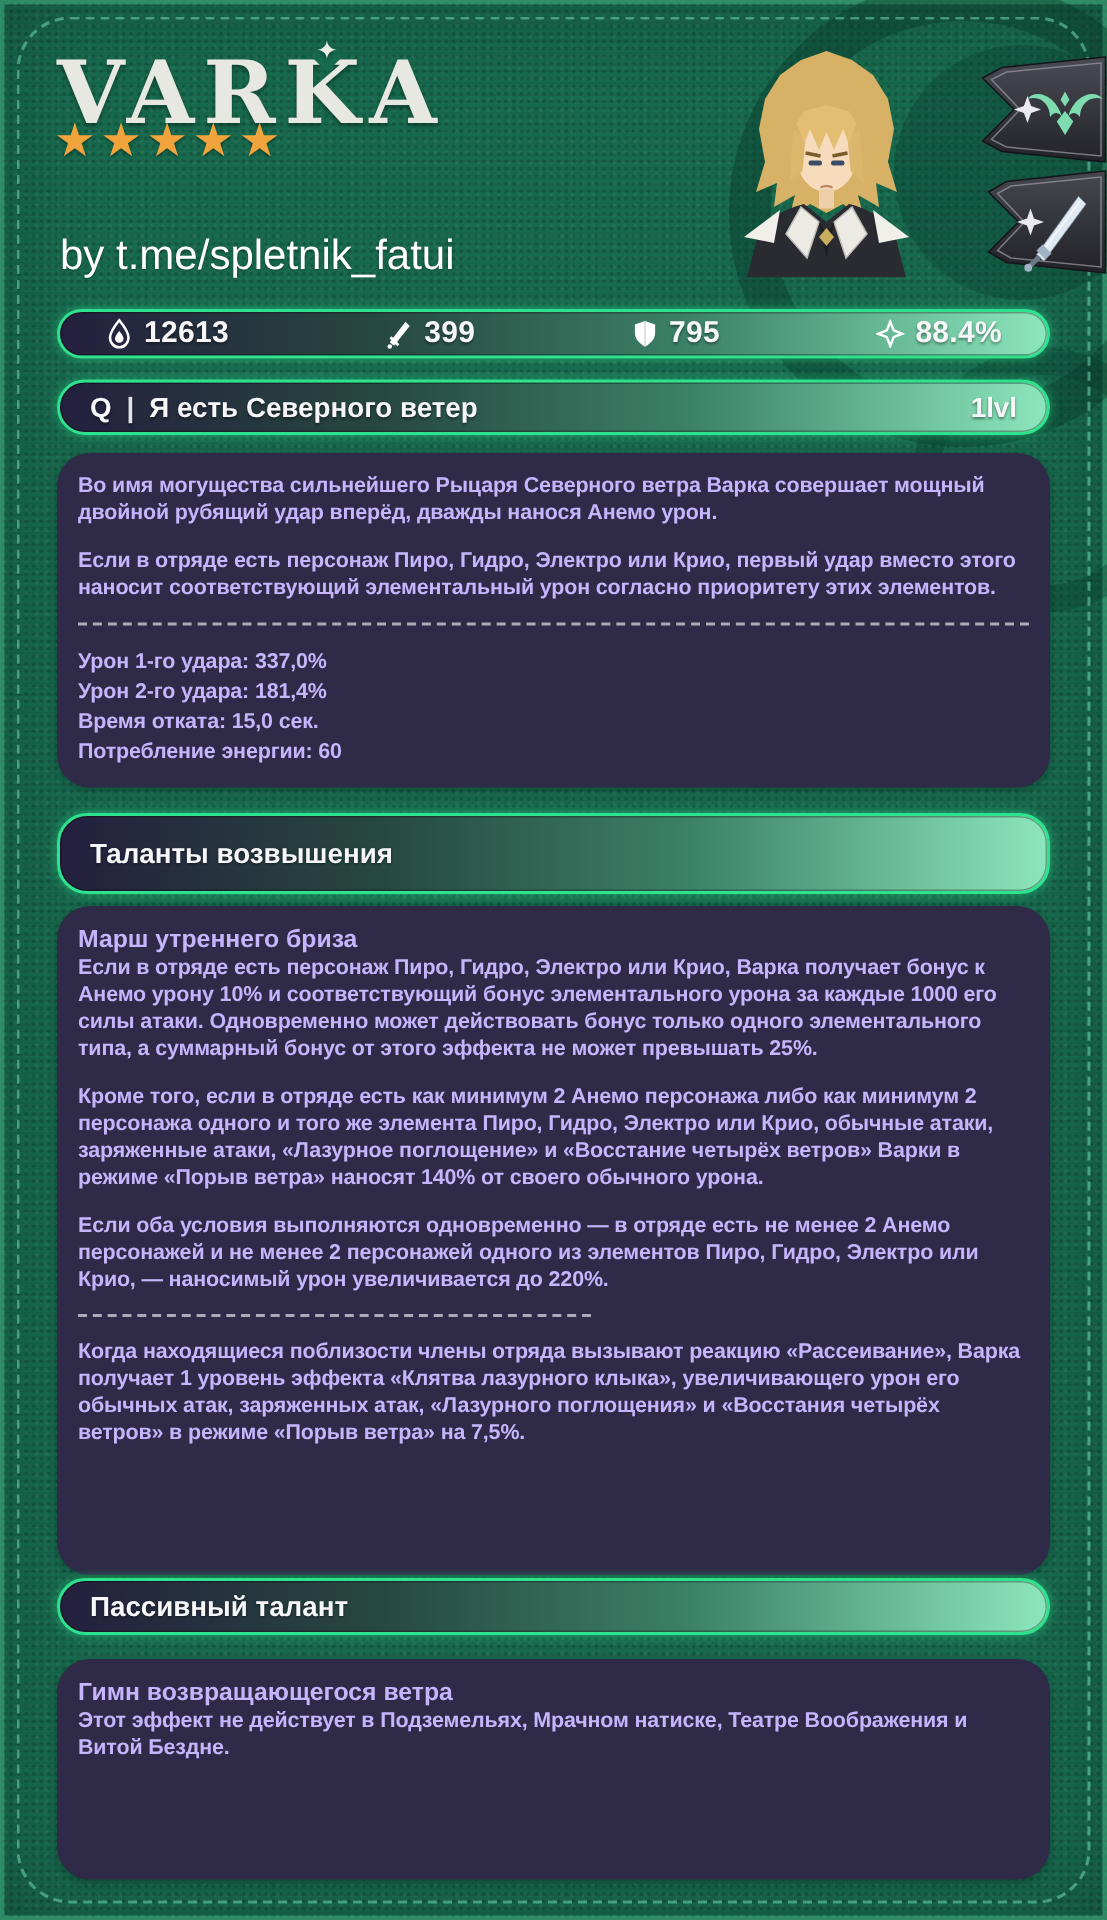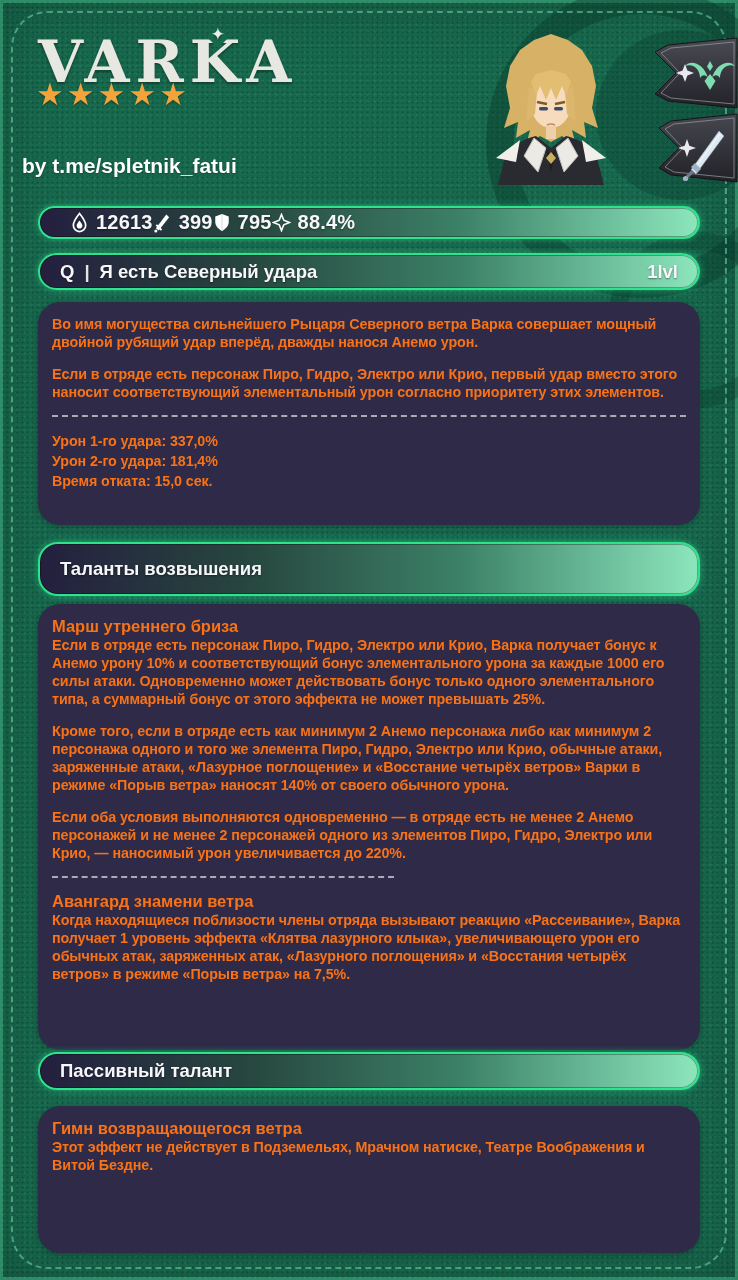--- a/index.html
+++ b/index.html
@@ -28,51 +28,51 @@
   .title{position:absolute;left:38px;top:28px;font-family:"DejaVu Serif","Liberation Serif",serif;
     font-weight:700;font-size:58px;letter-spacing:6px;color:#e8e8e3;
     text-shadow:0 2px 3px rgba(0,0,0,0.35);}
   .k-wrap{position:relative;display:inline-block;}
   .k-wrap::before{content:"";position:absolute;left:50%;top:2px;width:15px;height:15px;
     transform:translateX(-50%) rotate(45deg);background:#186a4f;}
   .k-wrap::after{content:"✦";position:absolute;left:50%;top:-4px;transform:translateX(-50%);
     font-size:17px;letter-spacing:0;color:#eeeee9;font-family:"DejaVu Sans",sans-serif;}
   .stars{position:absolute;left:36px;top:76px;font-size:31px;letter-spacing:3px;color:#f1a43c;
     text-shadow:0 1px 2px rgba(0,0,0,0.35);font-family:"DejaVu Sans",sans-serif;}
-  .watermark{position:absolute;left:22px;top:154px;font-size:21px;font-weight:700;color:#ffffff;
+  .watermark{position:absolute;left:40px;top:154px;font-size:28px;font-weight:400;color:#ffffff;
     text-shadow:0 1px 2px rgba(0,0,0,0.3);}
 
   
   .portrait{position:absolute;left:476px;top:30px;width:150px;height:155px;}
 
   
   .banner{position:absolute;}
   .banner-top{left:652px;top:36px;width:86px;height:74px;}
   .banner-bottom{left:656px;top:112px;width:82px;height:72px;}
 
   
   .pill{position:absolute;left:38px;width:662px;border-radius:20px;
     background:linear-gradient(90deg,#241f3e 0%,#27473f 32%,#3c8168 64%,#8ce6bc 100%);
     border:2px solid #2ee28e;box-sizing:border-box;
     box-shadow:0 0 7px rgba(46,226,142,0.55), inset 0 0 0 1px rgba(0,0,0,0.3);
     display:flex;align-items:center;color:#f7f7fa;font-weight:700;}
-  .statbar{top:206px;height:33px;border-radius:17px;justify-content:flex-start;padding:0 30px;}
+  .statbar{top:206px;height:33px;border-radius:17px;justify-content:space-between;padding:0 30px;}
   .stat{display:flex;align-items:center;gap:7px;font-size:20px;letter-spacing:0.2px;
     text-shadow:0 1px 2px rgba(0,0,0,0.4);}
   .stat svg{display:block;}
   .hdr{font-size:18.5px;padding:0 20px;text-shadow:0 1px 2px rgba(0,0,0,0.45);}
   .hdr-q{top:253px;height:37px;}
   .hdr-asc{top:542px;height:54px;}
   .hdr-pas{top:1052px;height:38px;}
   .hdr .sep{margin:0 10px;opacity:0.9;}
   .hdr .lvl{margin-left:auto;}
 
   
   .panel{position:absolute;left:38px;width:662px;background:#2e2a47;border-radius:22px;
-    box-sizing:border-box;padding:13px 14px;color:#f97316;font-weight:700;
+    box-sizing:border-box;padding:13px 14px;color:#c4b5fd;font-weight:700;
     font-size:14.3px;line-height:18px;letter-spacing:-0.1px;overflow:hidden;
     box-shadow:0 2px 6px rgba(0,0,0,0.25);}
   .panel p{margin:0 0 14px;}
   .panel p:last-child{margin-bottom:0;}
   .panel h3{margin:0;font-size:16.5px;line-height:19px;letter-spacing:0;}
   .divider{border-top:2px dashed #aaabb8;margin:2px 0 14px;}
   .divider.short{width:54%;}
   .panel1{top:302px;height:223px;}
   .panel2{top:594px;height:446px;margin-top:10px;}
   .panel3{top:1106px;height:147px;}
@@ -175,46 +175,46 @@
       <svg width="19" height="19" viewBox="0 0 20 20">
         <path d="M10 1.5 L12.4 7.6 L18.5 10 L12.4 12.4 L10 18.5 L7.6 12.4 L1.5 10 L7.6 7.6 Z" fill="none" stroke="#ffffff" stroke-width="1.7"></path>
       </svg>
       <span>88.4%</span>
     </div>
   </div>
 
   <div class="pill hdr hdr-q">
     <span>Q</span>
     <span class="sep">|</span>
-    <span>Я есть Северный удара</span>
+    <span>Я есть Северного ветер</span>
     <span class="lvl">1lvl</span>
   </div>
 
   <div class="panel panel1">
     <p>Во имя могущества сильнейшего Рыцаря Северного ветра Варка совершает мощный двойной рубящий удар вперёд, дважды нанося Анемо урон.</p>
     <p>Если в отряде есть персонаж Пиро, Гидро, Электро или Крио, первый удар вместо этого наносит соответствующий элементальный урон согласно приоритету этих элементов.</p>
     <div class="divider"></div>
     <div class="statlines">
       <div>Урон 1-го удара: 337,0%</div>
       <div>Урон 2-го удара: 181,4%</div>
       <div>Время отката: 15,0 сек.</div>
+      <div>Потребление энергии: 60</div>
     </div>
   </div>
 
   <div class="pill hdr hdr-asc">
     <span>Таланты возвышения</span>
   </div>
 
   <div class="panel panel2">
     <h3>Марш утреннего бриза</h3>
     <p>Если в отряде есть персонаж Пиро, Гидро, Электро или Крио, Варка получает бонус к Анемо урону 10% и соответствующий бонус элементального урона за каждые 1000 его силы атаки. Одновременно может действовать бонус только одного элементального типа, а суммарный бонус от этого эффекта не может превышать 25%.</p>
     <p>Кроме того, если в отряде есть как минимум 2 Анемо персонажа либо как минимум 2 персонажа одного и того же элемента Пиро, Гидро, Электро или Крио, обычные атаки, заряженные атаки, «Лазурное поглощение» и «Восстание четырёх ветров» Варки в режиме «Порыв ветра» наносят 140% от своего обычного урона.</p>
     <p>Если оба условия выполняются одновременно — в отряде есть не менее 2 Анемо персонажей и не менее 2 персонажей одного из элементов Пиро, Гидро, Электро или Крио, — наносимый урон увеличивается до 220%.</p>
     <div class="divider short"></div>
-    <h3>Авангард знамени ветра</h3>
     <p>Когда находящиеся поблизости члены отряда вызывают реакцию «Рассеивание», Варка получает 1 уровень эффекта «Клятва лазурного клыка», увеличивающего урон его обычных атак, заряженных атак, «Лазурного поглощения» и «Восстания четырёх ветров» в режиме «Порыв ветра» на 7,5%.</p>
   </div>
 
   <div class="pill hdr hdr-pas">
     <span>Пассивный талант</span>
   </div>
 
   <div class="panel panel3">
     <h3>Гимн возвращающегося ветра</h3>
     <p>Этот эффект не действует в Подземельях, Мрачном натиске, Театре Воображения и Витой Бездне.</p>

